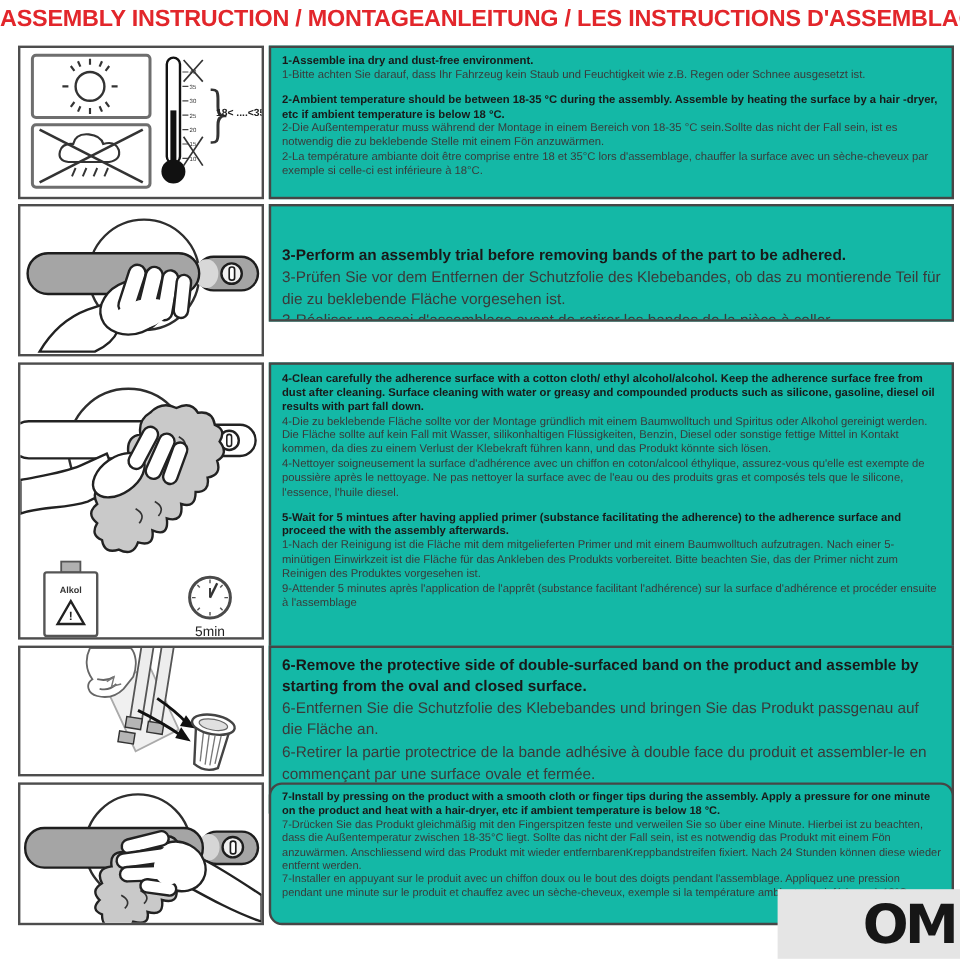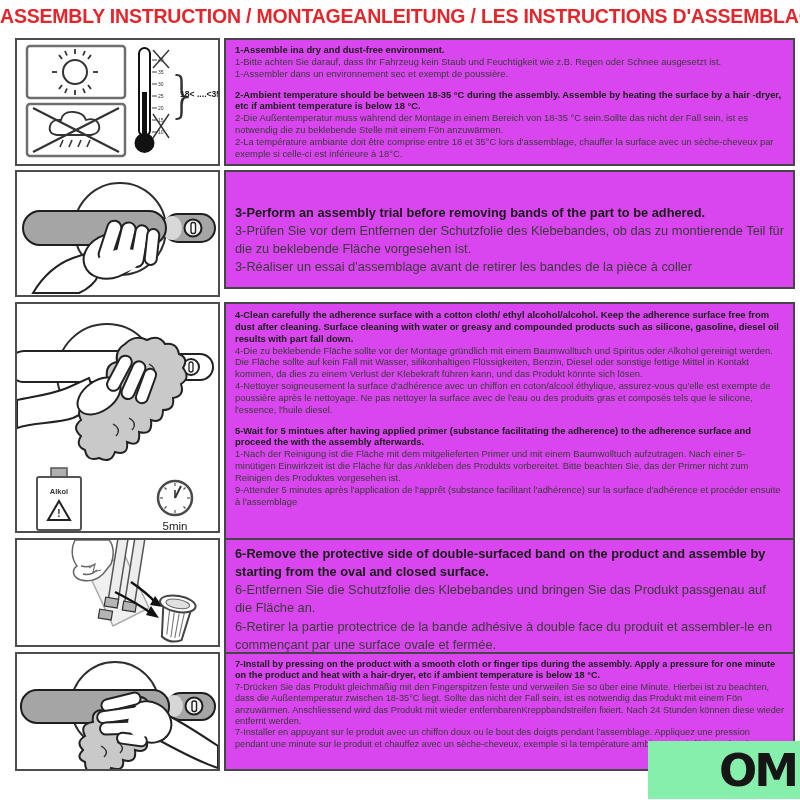--- a/index.html
+++ b/index.html
@@ -18,37 +18,37 @@
     letter-spacing: -0.2px;
     color: #e2262b;
     white-space: nowrap;
   }
   .illu-box {
     position: absolute; left: 15px; width: 205px;
     border: 2px solid #4d4d4d; background: #fff;
   }
   .text-box {
     position: absolute; left: 224px; width: 571px;
-    border: 2px solid #464646; background: #d946ef;
+    border: 2px solid #464646; background: #14b8a6;
     padding: 4px 9px; overflow: hidden;
   }
   .t-sm { font-size: 9.4px; line-height: 1.26; color: #3a3a3a; }
   .t-sm .en { font-weight: bold; color: #191919; }
   .t-sm5 { font-size: 9.2px; line-height: 1.24; color: #3a3a3a; }
   .t-sm5 .en { font-weight: bold; color: #191919; }
   .t-lg { font-size: 12.8px; line-height: 1.42; color: #3a3a3a; }
   .t-lg .en { font-weight: bold; color: #191919; }
   .para { margin-bottom: 9px; }
   .para:last-child { margin-bottom: 0; }
   .pad-mid { padding-top: 32px; }
   .pad-top4 { padding-top: 5px; }
   .logo {
     position: absolute; left: 648px; top: 741px;
     width: 152px; height: 58px;
-    background: #86efac;
+    background: #e5e5e5;
     display: flex; align-items: center; justify-content: flex-end;
     font-family: "DejaVu Sans", sans-serif;
     font-weight: bold; font-size: 45px; letter-spacing: -3px;
     padding-right: 4px;
   }
   .logo .black { color: #161616; }
   .logo .red { color: #d8251f; }
   svg { display:block; }
 </style>
 </head>
@@ -125,21 +125,20 @@
         </g>
         <text x="150" y="72" font-size="50" fill="#333" font-family="DejaVu Sans, sans-serif" font-weight="200">}</text>
         <text x="163" y="57" font-size="8.6" font-weight="bold" fill="#222" font-family="Liberation Sans, sans-serif">18&lt; ....&lt;35 C</text>
       </g>
     </svg>
   </div>
   <div class="text-box t-sm" style="top:38px;height:128px;">
     <div class="para">
       <div class="en">1-Assemble ina dry and dust-free environment.</div>
       <div class="de">1-Bitte achten Sie darauf, dass Ihr Fahrzeug kein Staub und Feuchtigkeit wie z.B. Regen oder Schnee ausgesetzt ist.</div>
-      <div class="fr">1-Assembler dans un environnement sec et exempt de poussière.</div>
     </div>
     <div class="para">
       <div class="en">2-Ambient temperature should be between 18-35 °C  during the assembly. Assemble by heating the surface by a hair -dryer, etc if ambient temperature is below 18 °C.</div>
       <div class="de">2-Die Außentemperatur muss während der Montage in einem Bereich von 18-35 °C  sein.Sollte das nicht der Fall sein, ist es notwendig die zu beklebende Stelle mit einem Fön anzuwärmen.</div>
       <div class="fr">2-La température ambiante doit être comprise entre 18 et 35°C lors d'assemblage, chauffer la surface avec un sèche-cheveux par exemple si celle-ci est inférieure à 18°C.</div>
     </div>
   </div>
 
   <div class="illu-box" style="top:170px;height:127px;">
     <svg width="201" height="123" viewBox="0 0 201 123">
@@ -155,21 +154,21 @@
         <path d="M16,121 C26,104 40,92 56,86 L80,78 C88,96 82,112 62,121 Z"></path>
         <ellipse cx="94" cy="84" rx="28" ry="22" transform="rotate(-20 94 84)"></ellipse>
         <rect x="86" y="48" width="14" height="42" rx="7" transform="rotate(18 93 69)"></rect>
         <rect x="101" y="50" width="14" height="44" rx="7" transform="rotate(14 108 72)"></rect>
         <rect x="116" y="53" width="13" height="42" rx="6.5" transform="rotate(10 122 74)"></rect>
         <rect x="129" y="57" width="12" height="36" rx="6" transform="rotate(6 135 75)"></rect>
         <ellipse cx="101" cy="90" rx="24" ry="12" transform="rotate(-14 101 90)" stroke="none"></ellipse>
       </g>
     </svg>
   </div>
-  <div class="text-box t-lg pad-mid" style="top:170px;height:119px;">
+  <div class="text-box t-lg pad-mid" style="top:170px;height:98px;">
     <div class="para">
       <div class="en">3-Perform an assembly trial before removing bands of the part to be adhered.</div>
       <div class="de">3-Prüfen Sie vor dem Entfernen der Schutzfolie des Klebebandes, ob das zu montierende Teil für die zu beklebende Fläche vorgesehen ist.</div>
       <div class="fr">3-Réaliser un essai d'assemblage avant de retirer les bandes de la pièce à coller</div>
     </div>
   </div>
 
   <div class="illu-box" style="top:302px;height:231px;">
     <svg width="201" height="227" viewBox="0 0 201 227">
       <circle cx="90" cy="70" r="50" fill="#fff" stroke="#2e2e2e" stroke-width="2"></circle>
@@ -294,21 +293,21 @@
         <path d="M138,84 C158,95 178,106 198,113 L201,114 L201,92 C186,82 168,70 152,62 Z"></path>
         <ellipse cx="132" cy="68" rx="23" ry="20" transform="rotate(28 132 68)"></ellipse>
         <rect x="84" y="42" width="40" height="12" rx="6" transform="rotate(-14 104 48)"></rect>
         <rect x="80" y="55" width="44" height="12" rx="6" transform="rotate(-8 102 61)"></rect>
         <rect x="83" y="68" width="42" height="12" rx="6" transform="rotate(-2 104 74)"></rect>
         <rect x="100" y="80" width="30" height="11" rx="5.5" transform="rotate(8 115 85)"></rect>
         <ellipse cx="126" cy="66" rx="14" ry="18" transform="rotate(25 126 66)" stroke="none"></ellipse>
       </g>
     </svg>
   </div>
-  <div class="text-box t-sm5 pad-top4" style="top:652px;height:119px;">
+  <div class="text-box t-sm5 pad-top4" style="top:652px;height:119px;border-radius:11px;">
     <div class="para">
       <div class="en">7-Install by pressing on the product with a smooth cloth or finger tips during the assembly. Apply a pressure for one minute on the product and heat with a hair-dryer, etc if ambient temperature is below 18 °C.</div>
       <div class="de">7-Drücken Sie das Produkt gleichmäßig mit den Fingerspitzen feste und verweilen Sie so über eine Minute. Hierbei ist zu beachten, dass die Außentemperatur zwischen 18-35°C liegt. Sollte das nicht der Fall sein, ist es notwendig das Produkt mit einem Fön anzuwärmen. Anschliessend wird das Produkt mit wieder entfernbarenKreppbandstreifen fixiert. Nach 24 Stunden können diese wieder entfernt werden.</div>
       <div class="fr">7-Installer en appuyant sur le produit avec un chiffon doux ou le bout des doigts pendant l'assemblage. Appliquez une pression pendant une minute sur le produit et chauffez avec un sèche-cheveux, exemple si la température ambiante est inférieure à 18°C</div>
     </div>
   </div>
 
   <div class="logo">
     <span class="black">OM</span>
   </div>

